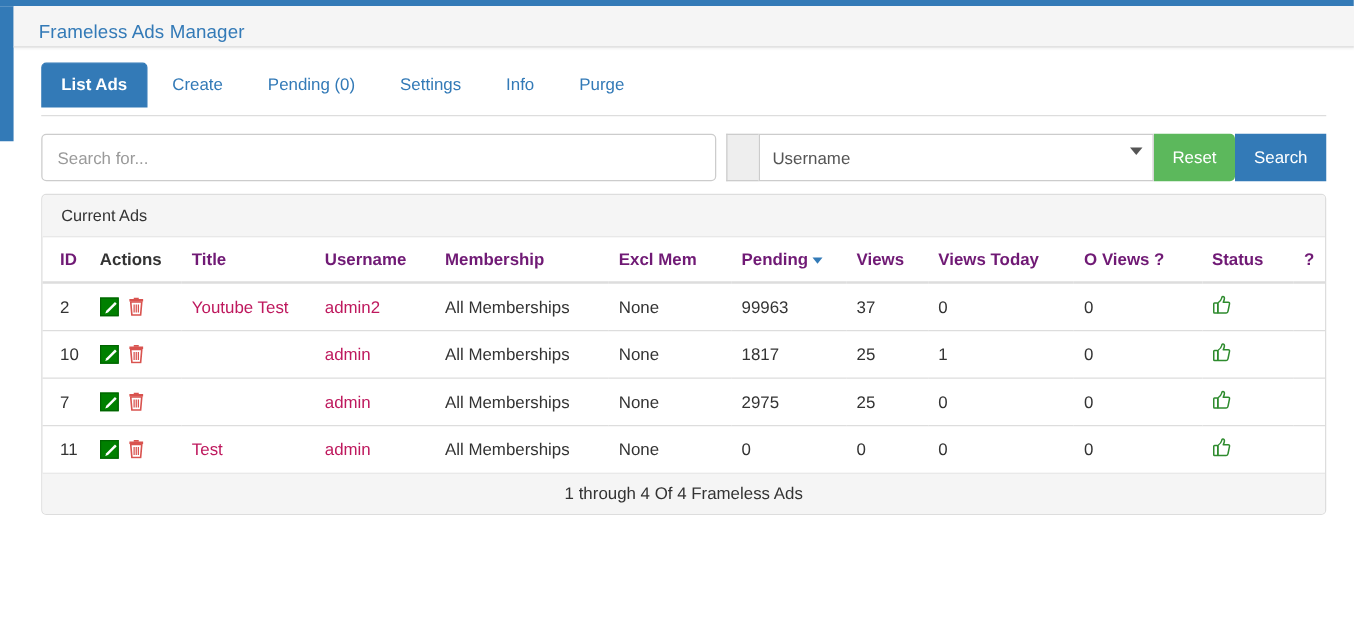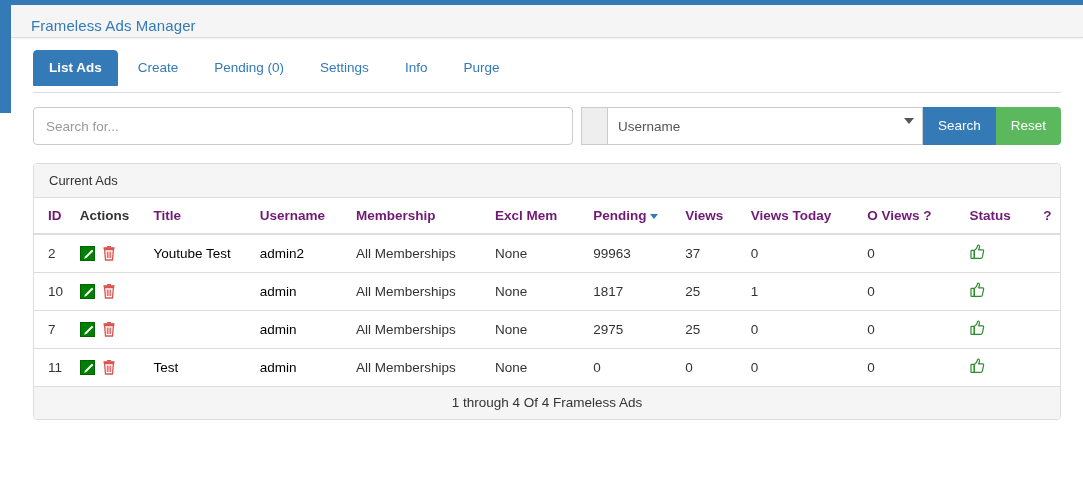--- a/index.html
+++ b/index.html
@@ -132,21 +132,21 @@
     cursor: pointer;
     font-family: "Liberation Sans", sans-serif;
     line-height: 34px;
     white-space: nowrap;
   }
   #search-button { background: #337ab7; }
   #reset-button  { background: #5cb85c; border-radius: 0 4px 4px 0; }
 
   
   #panel {
-    margin: 18px 22px 0 22px;
+    margin: 10px 22px 0 22px;
     border: 1px solid #dddddd;
     border-radius: 4px;
     background: #ffffff;
   }
   #panel-heading {
     height: 34px;
     background: #f5f5f5;
     border-bottom: 1px solid #dddddd;
     border-radius: 3px 3px 0 0;
     padding: 9px 15px;
@@ -181,21 +181,21 @@
   .col-username  { width: 94px; }
   .col-member    { width: 136px; }
   .col-excl      { width: 96px; }
   .col-credits   { width: 90px; }
   .col-views     { width: 64px; }
   .col-today     { width: 114px; }
   .col-oviews    { width: 100px; }
   .col-status    { width: 72px; }
   .col-q         { width: 24px; }
 
-  a.link { color: #000000; text-decoration: none; cursor: pointer; }
+  a.link { color: #be185d; text-decoration: none; cursor: pointer; }
 
   .caret-down {
     display: inline-block;
     width: 0; height: 0;
     margin-left: 4px;
     vertical-align: middle;
     border-left: 4px solid transparent;
     border-right: 4px solid transparent;
     border-top: 5px solid #337ab7;
   }
@@ -248,22 +248,22 @@
   <div id="tab-bar"><span class="tab active">List Ads</span><span class="tab">Create</span><span class="tab">Pending (0)</span><span class="tab">Settings</span><span class="tab">Info</span><span class="tab">Purge</span></div>
 
   <div id="search-row">
     <input id="search-input" type="text" placeholder="Search for..." style="">
     <div id="input-gap"></div>
     <div id="input-addon"></div>
     <div id="select-wrap">
       <select id="filter-select"><option>Username</option><option>Title</option><option>Membership</option><option>ID</option><option>Status</option></select>
       <span id="select-caret"></span>
     </div>
+    <button class="btn" id="reset-button">Reset</button>
     <button class="btn" id="search-button">Search</button>
-    <button class="btn" id="reset-button">Reset</button>
   </div>
 
   <div id="panel">
     <div id="panel-heading">Current Ads</div>
 
     <table id="ads-table">
       <thead>
         <tr id="header-row">
             <th class="col-id"><span>ID</span></th>
             <th class="col-actions plain"><span>Actions</span></th>

